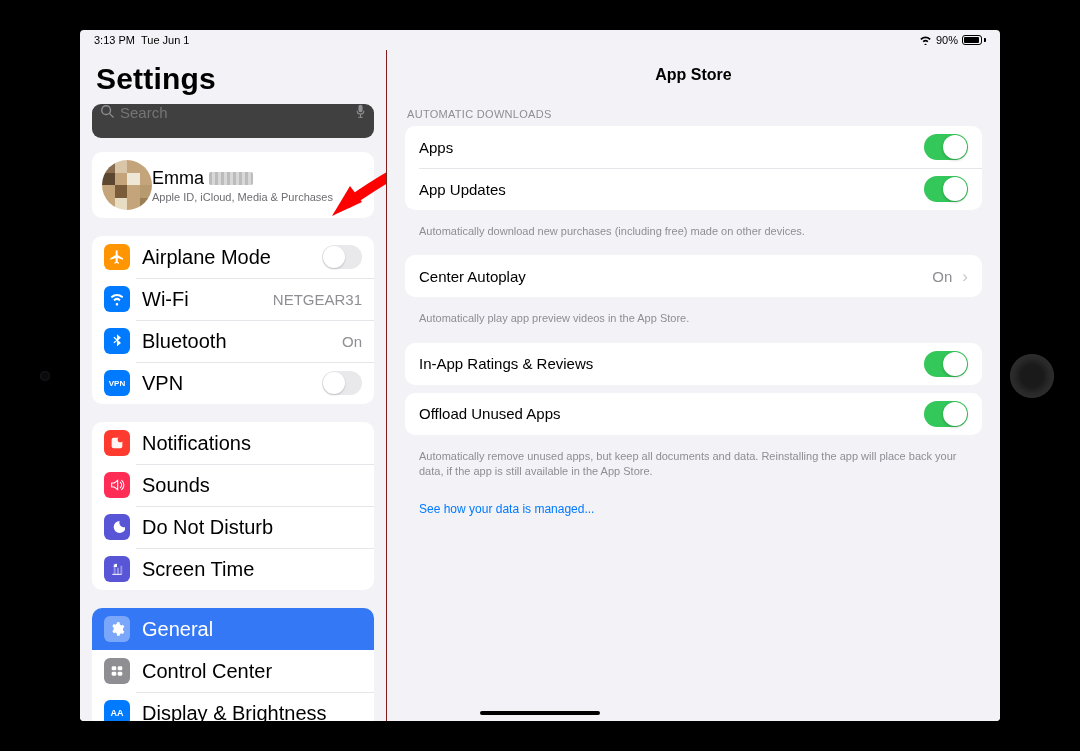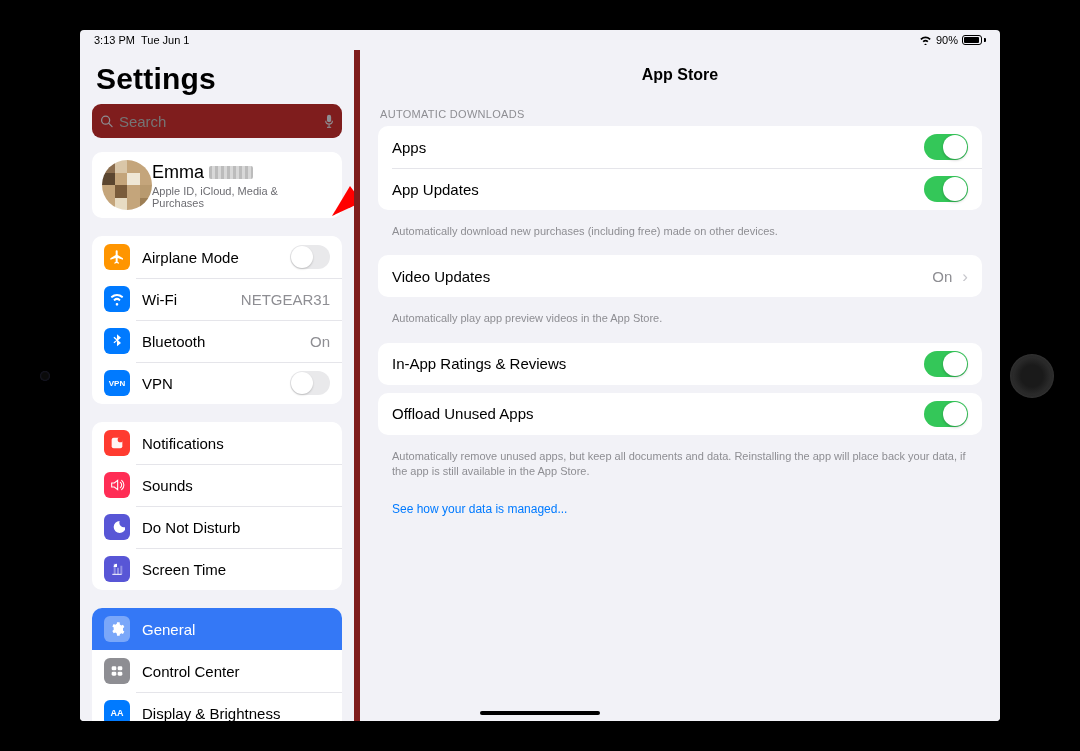--- a/index.html
+++ b/index.html
@@ -16,36 +16,36 @@
 .status-left { display: flex; align-items: center; gap: 6px;}
 .status-right { display: flex; align-items: center; gap: 4px;}
 .wifi-icon { width: 13px; height: 10px; }
 .battery-shell { display:inline-flex; align-items:center; gap:2px;}
 .battery-body { width: 20px; height: 10px; border:1px solid #000; border-radius:3px; position:relative; }
 .battery-fill { position:absolute; left:1px; top:1px; bottom:1px; width: 85%; background:#000; border-radius:1px;}
 .battery-tip { width:2px; height:4px; background:#000; border-radius:0 1px 1px 0;}
 
 
 .content { flex:1; display:flex; overflow:hidden;}
-.sidebar { width: 280px; background:#f2f2f7; border-right:6px solid #7f1d1d; padding: 0 12px; overflow-y:auto; position:relative;}
+.sidebar { width: 307px; background:#f2f2f7; border-right:1px solid #7f1d1d; padding: 0 12px; overflow-y:auto; position:relative;}
 .detail { flex:1; background:#f2f2f7; overflow-y:auto; padding-bottom:30px;}
 
 
 h1.settings-title { font-size: 30px; font-weight: 700; margin: 12px 4px 8px 4px; letter-spacing: 0.2px;}
-.search-box { background:#7f1d1d; border-radius: 9px; height: 34px; display:flex; align-items:center; padding: 0 8px; gap:6px; margin-bottom: 14px;}
+.search-box { background:#404040; border-radius: 9px; height: 34px; display:flex; align-items:flex-start; padding: 0 8px; gap:6px; margin-bottom: 14px;}
 .search-box input { border:none; background:transparent; outline:none; flex:1; font-size: 15px; color:#8e8e93;}
 .mag-svg { width:14px; height:14px;}
 .mic-svg { width:11px; height:15px;}
 
 .group { background:#fff; border-radius: 10px; margin-bottom: 18px; overflow:hidden;}
 .row { display:flex; align-items:center; min-height: 42px; padding: 0 12px; position:relative; gap: 12px;}
 .row + .row::before { content:""; position:absolute; top:0; left: 44px; right:0; height:1px; background:#e5e5ea;}
 .row.selected { background:#3478f6; color:#ffffff;}
 .row.selected + .row::before, .row.selected::before { display:none;}
-.row .label { font-size: 15px; flex:1; }
+.row .label { font-size: 20px; flex:1; }
 .row .value { font-size: 15px; color:#8e8e93;}
 .row .row-icon { width: 26px; height: 26px; border-radius: 6px; display:flex; align-items:center; justify-content:center; flex-shrink:0;}
 .row .row-icon svg { width: 16px; height: 16px; fill:#fff;}
 
 
 .profile-group { background:#fff; border-radius:10px; margin-bottom: 18px;}
 .profile-row { display:flex; align-items:center; padding: 8px 10px; gap: 0;}
 .avatar { width: 50px; height: 50px; border-radius:50%; overflow:hidden; flex-shrink:0; position:relative;}
 .avatar-pix { width:100%; height:100%; display:grid; grid-template-columns:repeat(4,1fr); grid-template-rows:repeat(4,1fr);}
 .avatar-pix div { background:#c4a57b;}
@@ -289,21 +289,21 @@
             <span class="d-label">App Updates</span>
             <div class="toggle">
                 <div class="knob"></div>
               </div>
           </div>
         </div>
         <div class="footer-note">Automatically download new purchases (including free) made on other devices.</div>
 
         <div class="d-group">
           <div class="d-row">
-            <span class="d-label">Video Updates</span>
+            <span class="d-label">Center Autoplay</span>
             <span class="d-value">On</span>
             <span class="chevron">›</span>
           </div>
         </div>
         <div class="footer-note">Automatically play app preview videos in the App Store.</div>
 
         <div class="d-group">
           <div class="d-row">
             <span class="d-label">In-App Ratings &amp; Reviews</span>
             <div class="toggle">

